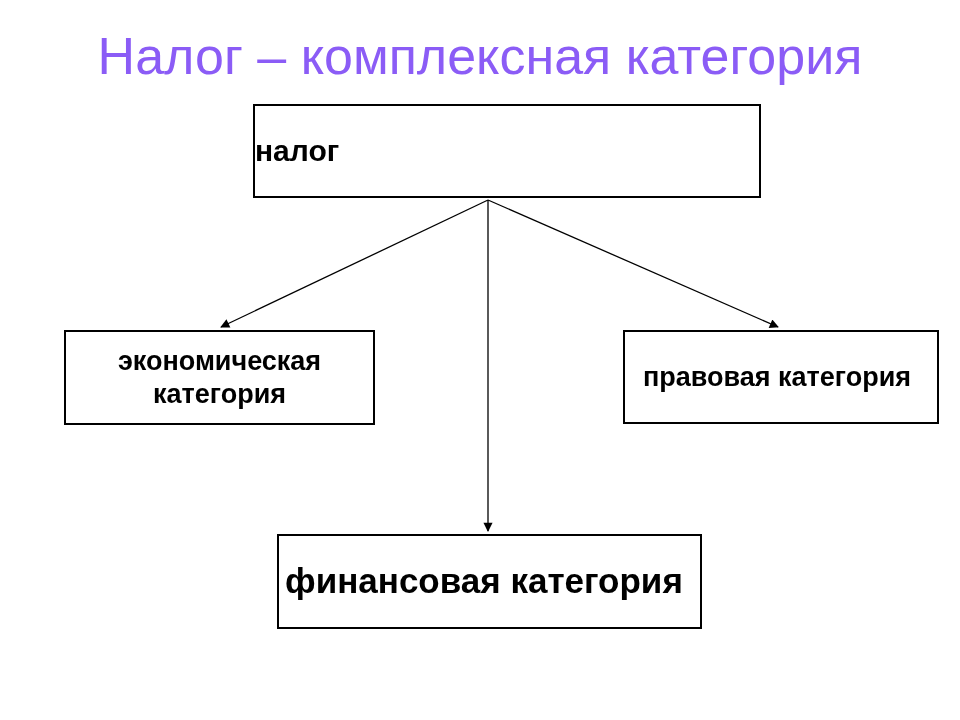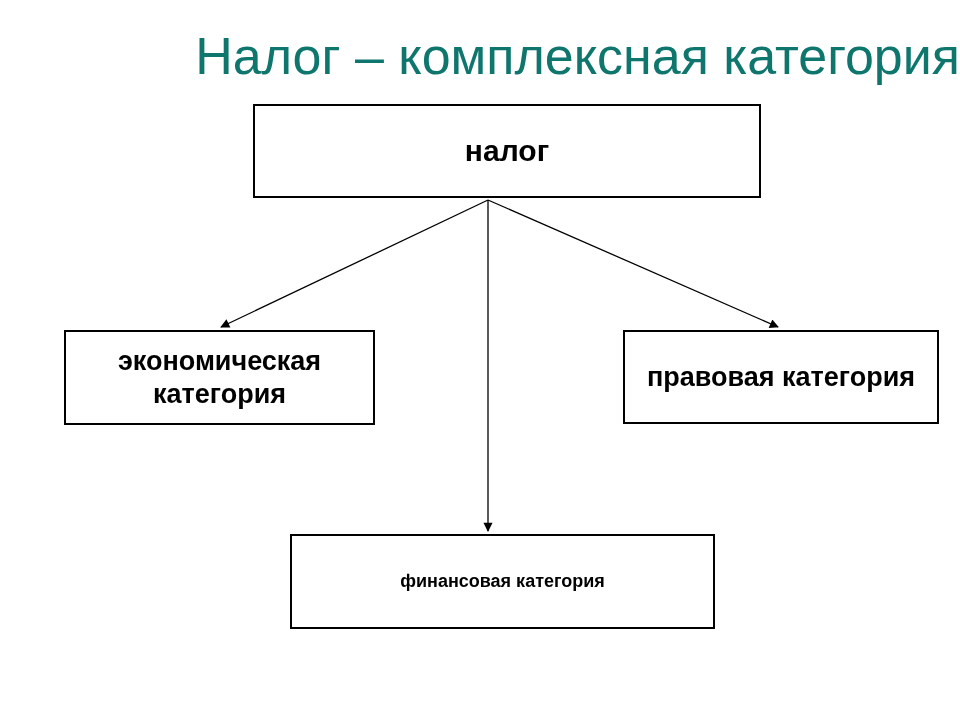--- a/index.html
+++ b/index.html
@@ -14,42 +14,41 @@
     background: #ffffff;
     font-family: "Liberation Sans", sans-serif;
     color: #000000;
     overflow: hidden;
   }
   .slide-title {
     position: absolute;
     left: 0;
     right: 0;
     top: 26px;
-    text-align: right;
+    text-align: center;
     font-size: 52px;
     font-weight: 400;
     letter-spacing: 0px;
     white-space: nowrap;
-    color: #0f766e;
+    color: #8b5cf6;
   }
   .connectors {
     position: absolute;
     left: 0;
     top: 0;
     width: 960px;
     height: 720px;
   }
   .node {
     position: absolute;
     box-sizing: border-box;
     border: 2px solid #000000;
     background: #ffffff;
     display: flex;
     align-items: center;
-    justify-content: center;
     text-align: center;
     font-weight: 700;
     line-height: 1.22;
   }
   .node-root {
     left: 253px;
     top: 104px;
     width: 508px;
     height: 94px;
     font-size: 30px;
@@ -64,25 +63,25 @@
   }
   .node-legal {
     left: 623px;
     top: 330px;
     width: 316px;
     height: 94px;
     font-size: 27px;
     padding: 0 18px;
   }
   .node-financial {
-    left: 290px;
+    left: 277px;
     top: 534px;
     width: 425px;
     height: 95px;
-    font-size: 18px;
+    font-size: 35px;
     padding: 16px 6px;
   }
 </style>
 </head>
 <body>
 
 <div class="slide">
 
   <div class="slide-title">Налог – комплексная категория</div>
 

